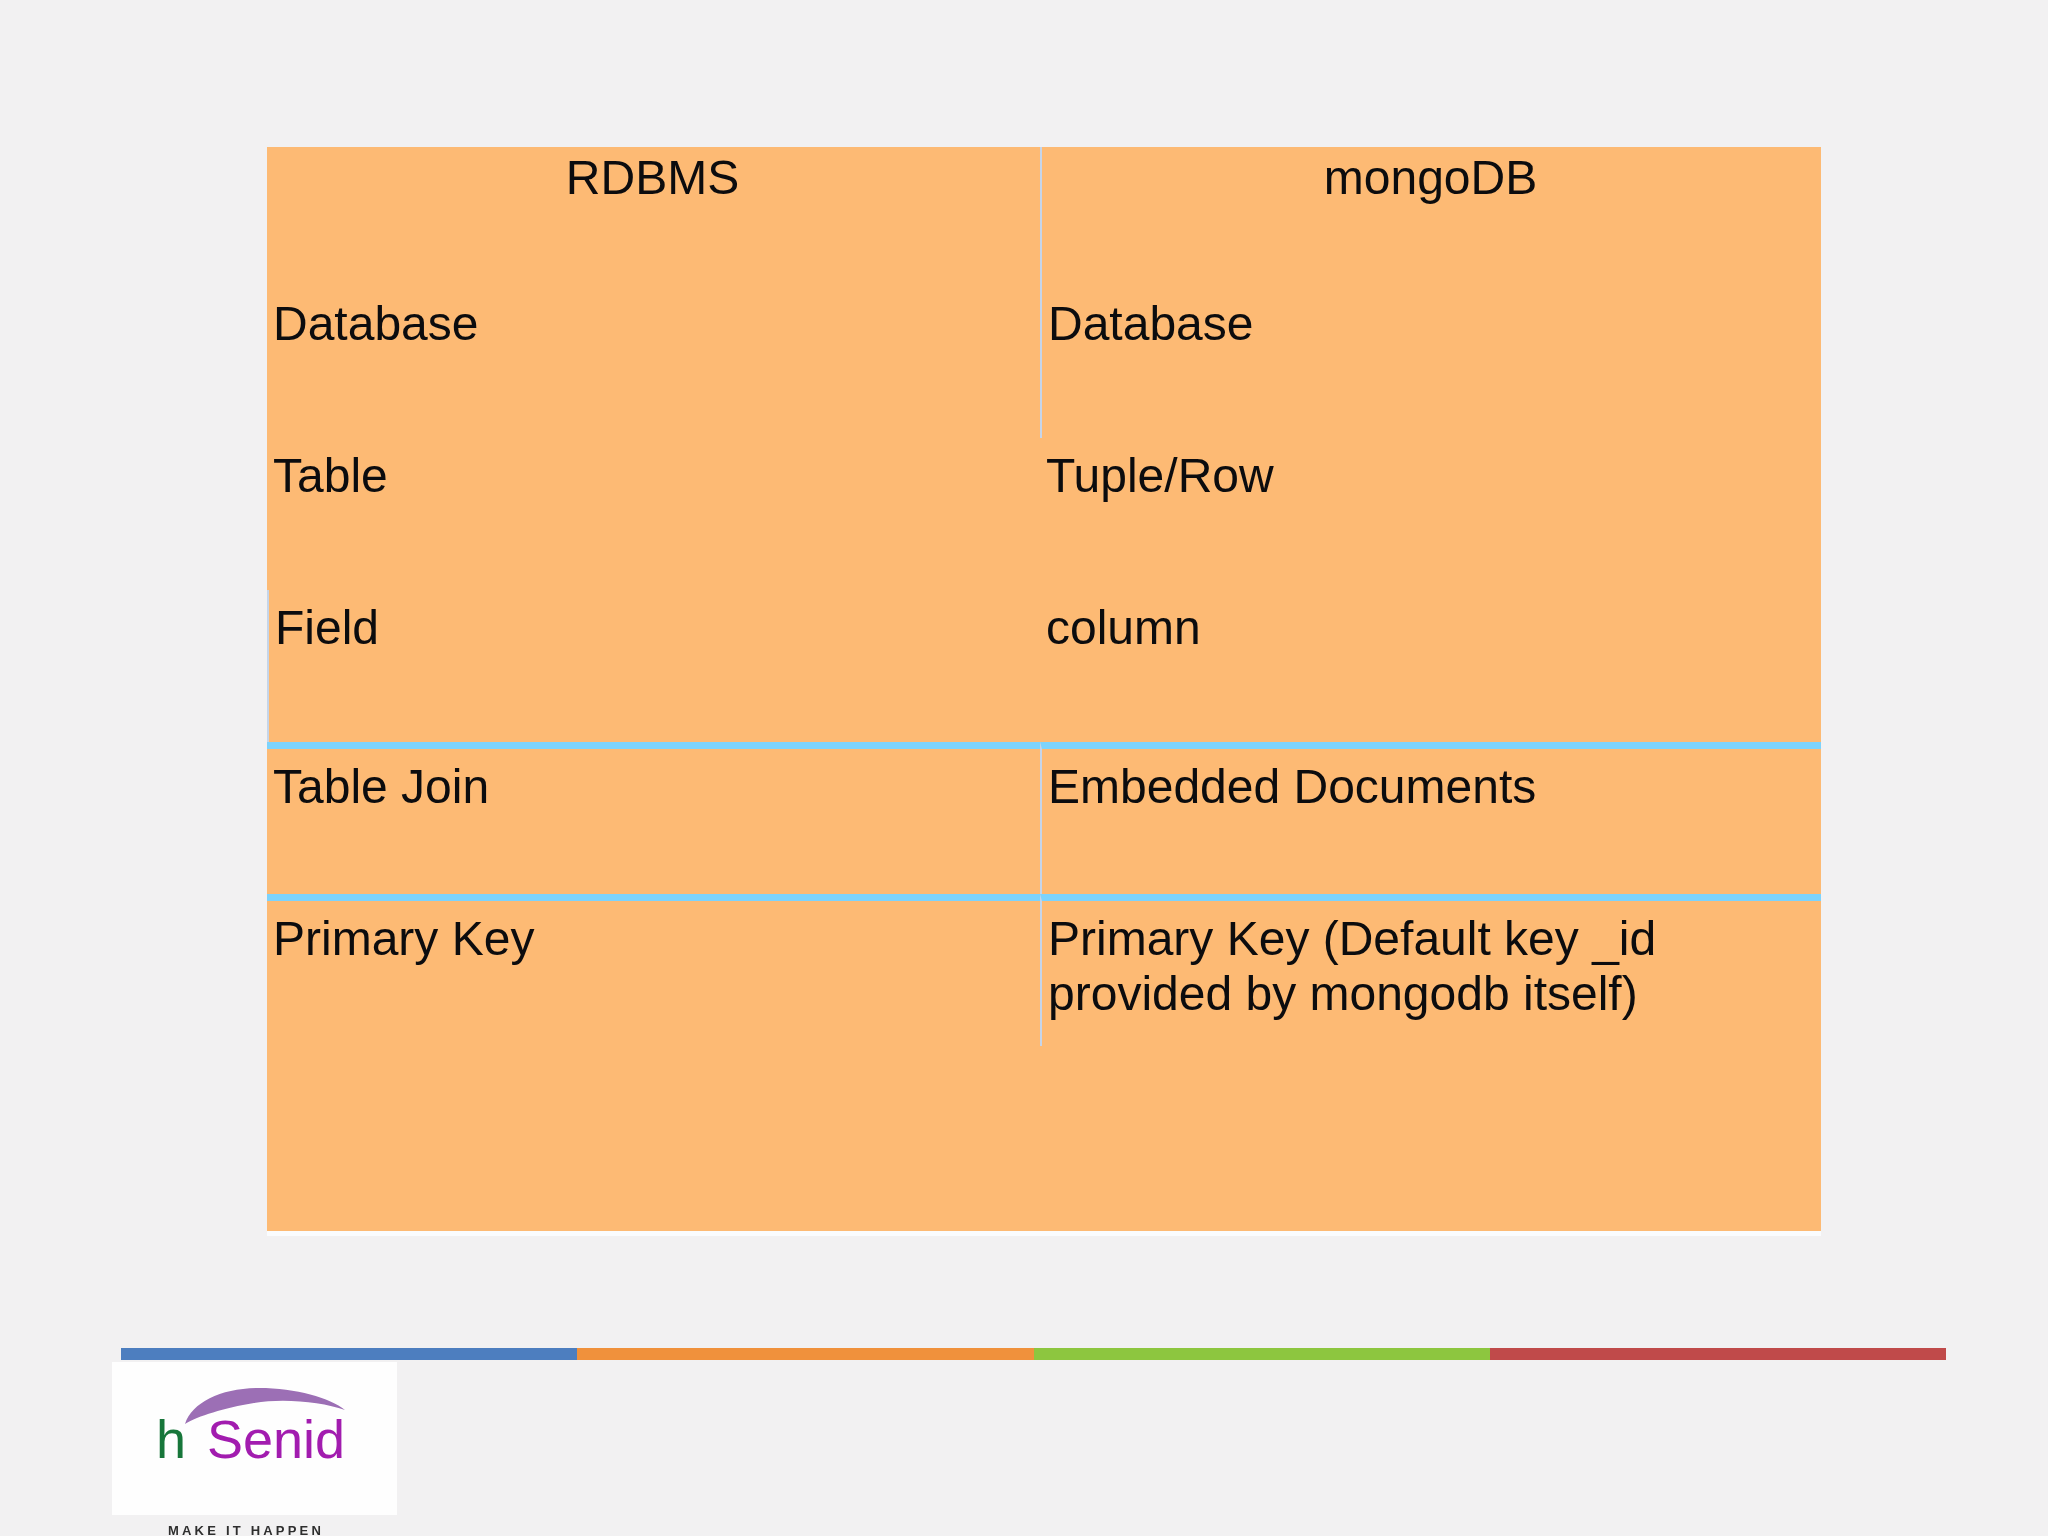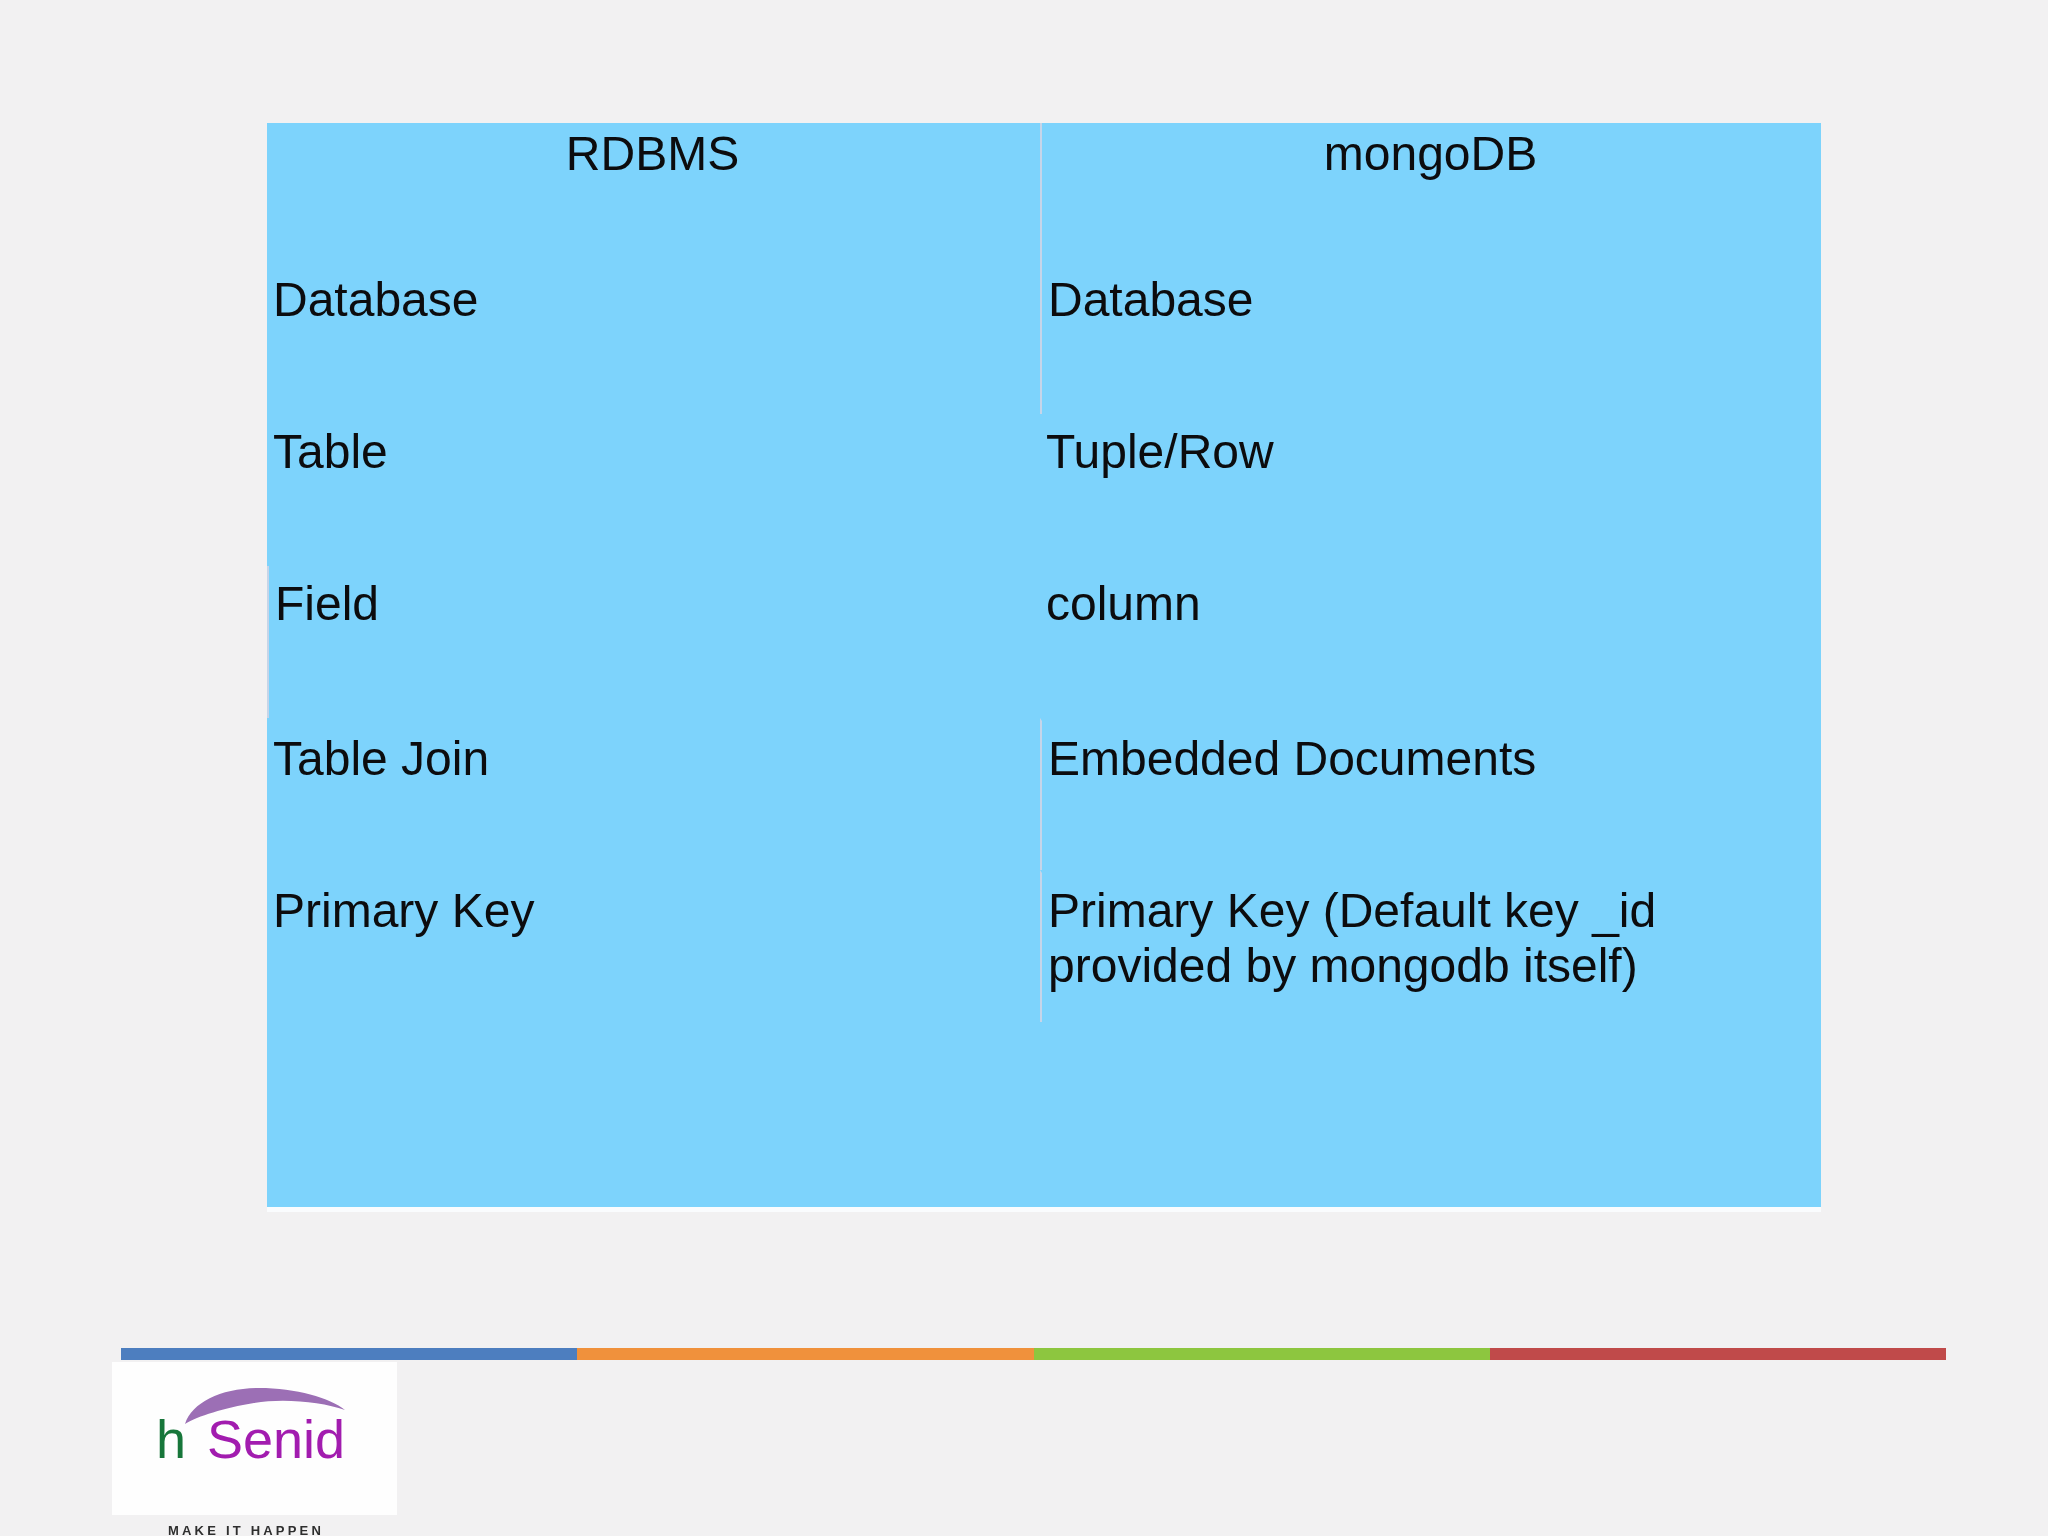--- a/index.html
+++ b/index.html
@@ -18,21 +18,21 @@
     grid-template-rows:139px 152px 152px 152px 152px 152px 185px;
     box-shadow:0 5px 0 0 rgba(251,253,255,.9);
     color:#0c0c0e;
   }
   .cell {
     font-size:48px; line-height:55px; padding:10px 8px 0 6px;
     white-space:pre-line; overflow:hidden;
   }
   .cell.col2 { border-left:2px solid #c6d5e9; }
   .cell.hdr  { text-align:center; padding-top:3px; }
-  .cell.rule { border-top:3px solid #7dd3fc; }
+  .cell.rule { border-top:7px solid #7dd3fc; }
 
   
   .stripe {
     position:absolute; left:121px; top:1348px; width:1825px; height:12px;
     display:flex;
   }
   .stripe > div { flex:1 1 0; }
 
   
   .logo-box {
@@ -49,21 +49,21 @@
     position:absolute; left:56px; top:126px;
     font-size:13px; line-height:1; font-weight:700; letter-spacing:3.2px;
     white-space:nowrap;
   }
 </style>
 </head>
 <body style="background: rgb(242, 241, 242);">
 
 <div class="slide">
 
-  <div class="tbl" style="background: #7dd3fc;">
+  <div class="tbl" style="background: #fdba74; margin-top: 24px;">
     <div class="cell hdr">RDBMS</div>
     <div class="cell hdr col2">mongoDB</div>
 
     <div class="cell">Database</div>
     <div class="cell col2">Database</div>
 
     <div class="cell">Table</div>
 
     <div class="cell">Tuple/Row</div>
 

